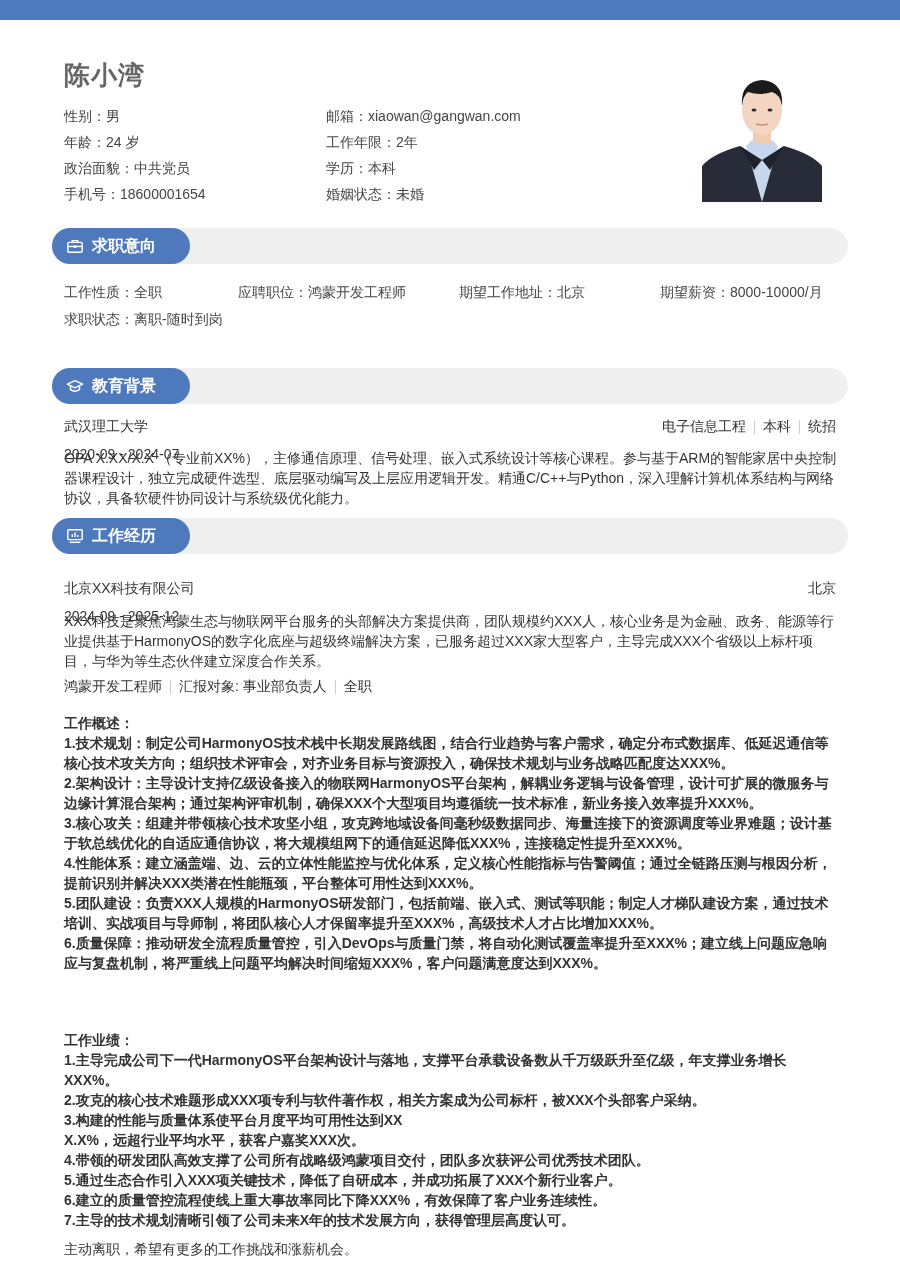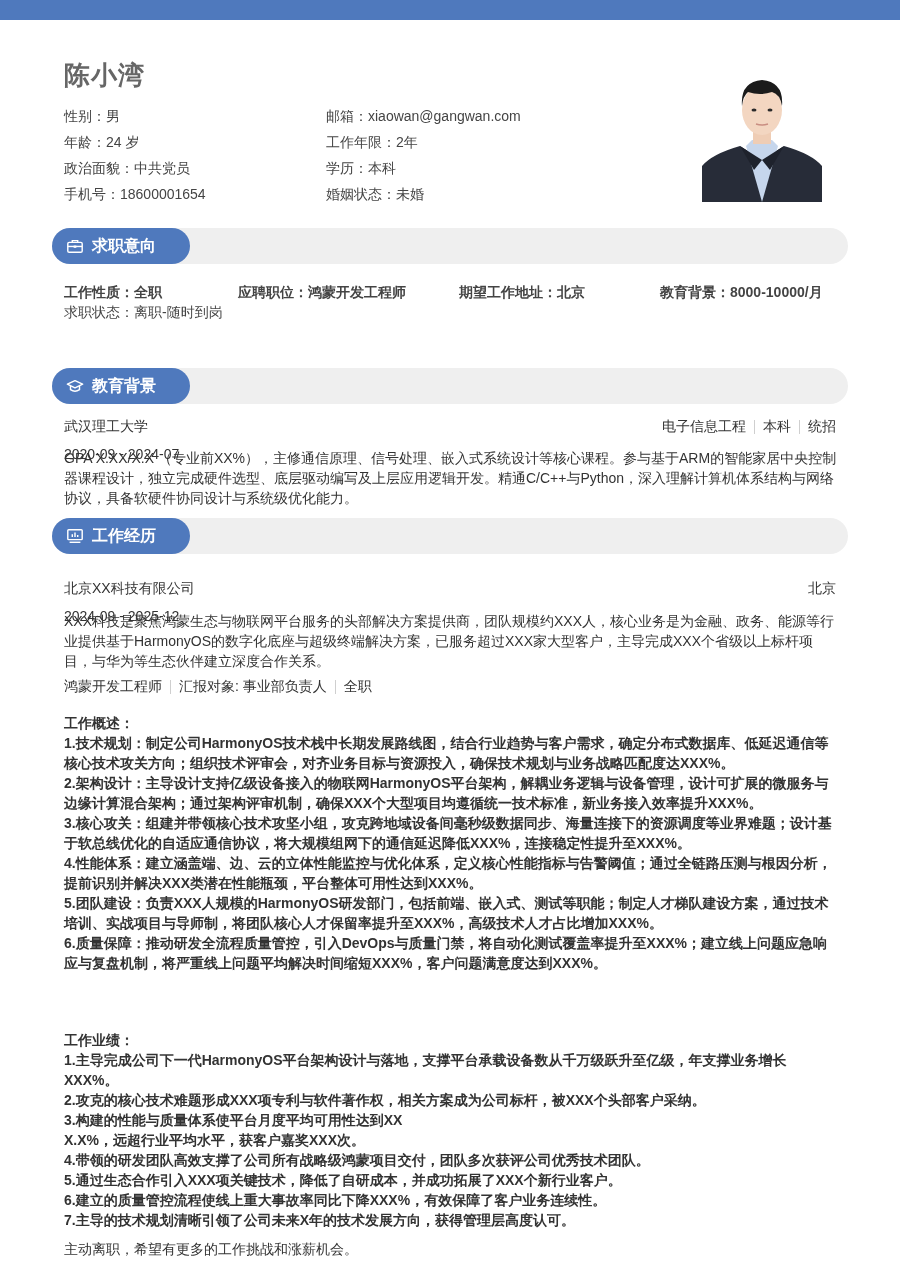--- a/index.html
+++ b/index.html
@@ -9,21 +9,21 @@
   .name { position: absolute; left: 64px; top: 58px; font-size: 26px; font-weight: bold; color: #666666; letter-spacing: 1px; }
   .info-grid { position: absolute; left: 64px; top: 103px; width: 500px; }
   .info-row { height: 26px; line-height: 26px; font-size: 14px; color: #444; display: flex; gap: 24px; }
   .info-cell { width: 248px; white-space: nowrap; }
   .info-cell .lbl { color: #444; }
   .photo { position: absolute; left: 702px; top: 70px; width: 120px; height: 132px; overflow: hidden; background: #ffffff; }
   .section-head { position: absolute; left: 52px; width: 796px; height: 36px; background: #efefef; border-radius: 18px; }
   .section-pill { position: absolute; left: 0; top: 0; height: 36px; width: 138px; background: #4f79bd; border-radius: 18px; color: #fff; font-size: 16px; font-weight: bold; display: flex; align-items: center; padding-left: 14px; gap: 8px; }
   .section-pill svg { width: 18px; height: 18px; }
   .intent-row { position: absolute; left: 64px; font-size: 14px; color: #444; white-space: nowrap; }
-  .intent-item { position: absolute; white-space: nowrap; font-weight: bold; }
+  .intent-item { position: absolute; white-space: nowrap; }
   .row3 { position: absolute; left: 64px; width: 772px; height: 22px; font-size: 14px; color: #333; }
   .row3 .l { position: absolute; left: 0; top: 8px; margin-top: 20px; }
   .row3 .c { position: absolute; left: 0; width: 772px; text-align: left; top: 0; }
   .row3 .r { position: absolute; right: 0; top: 0; display: flex; align-items: center; }
   .sep { display: inline-block; width: 1px; height: 14px; background: #cfcfcf; margin: 0 8px; vertical-align: middle; }
   .para { position: absolute; left: 64px; width: 776px; font-size: 14px; line-height: 20px; color: #333; }
   .tagline { position: absolute; left: 64px; font-size: 14px; color: #333; display: flex; align-items: center; }
   .block { position: absolute; left: 64px; width: 776px; font-size: 14px; line-height: 20px; color: #333; }
   .block div { min-height: 20px; font-weight: bold; }
 </style>
@@ -78,23 +78,23 @@
       <rect x="8.5" y="9.5" width="3" height="2.5" fill="#fff"></rect>
     </svg>
     <span>求职意向</span>
   </div>
 </div>
 
 <div class="intent-row" style="top:284px; width:780px; height:20px;">
   <span class="intent-item" style="left:0;"><span>工作性质：</span><span>全职</span></span>
   <span class="intent-item" style="left:174px;"><span>应聘职位：</span><span>鸿蒙开发工程师</span></span>
   <span class="intent-item" style="left:395px;"><span>期望工作地址：</span><span>北京</span></span>
-  <span class="intent-item" style="left:596px;"><span>教育背景：</span><span>8000-10000/月</span></span>
+  <span class="intent-item" style="left:596px;"><span>期望薪资：</span><span>8000-10000/月</span></span>
 </div>
-<div class="intent-row" style="top:304px;">
+<div class="intent-row" style="top:311px;">
   <span>求职状态：</span><span>离职-随时到岗</span>
 </div>
 
 <div class="section-head" style="top:368px;">
   <div class="section-pill">
     <svg viewBox="0 0 20 20">
       <path d="M1.5 8 L10 4 L18.5 8 L10 12 Z" fill="none" stroke="#fff" stroke-width="1.6" stroke-linejoin="round"></path>
       <path d="M5 10 V14 Q10 17.5 15 14 V10" fill="none" stroke="#fff" stroke-width="1.6"></path>
     </svg>
     <span>教育背景</span>

